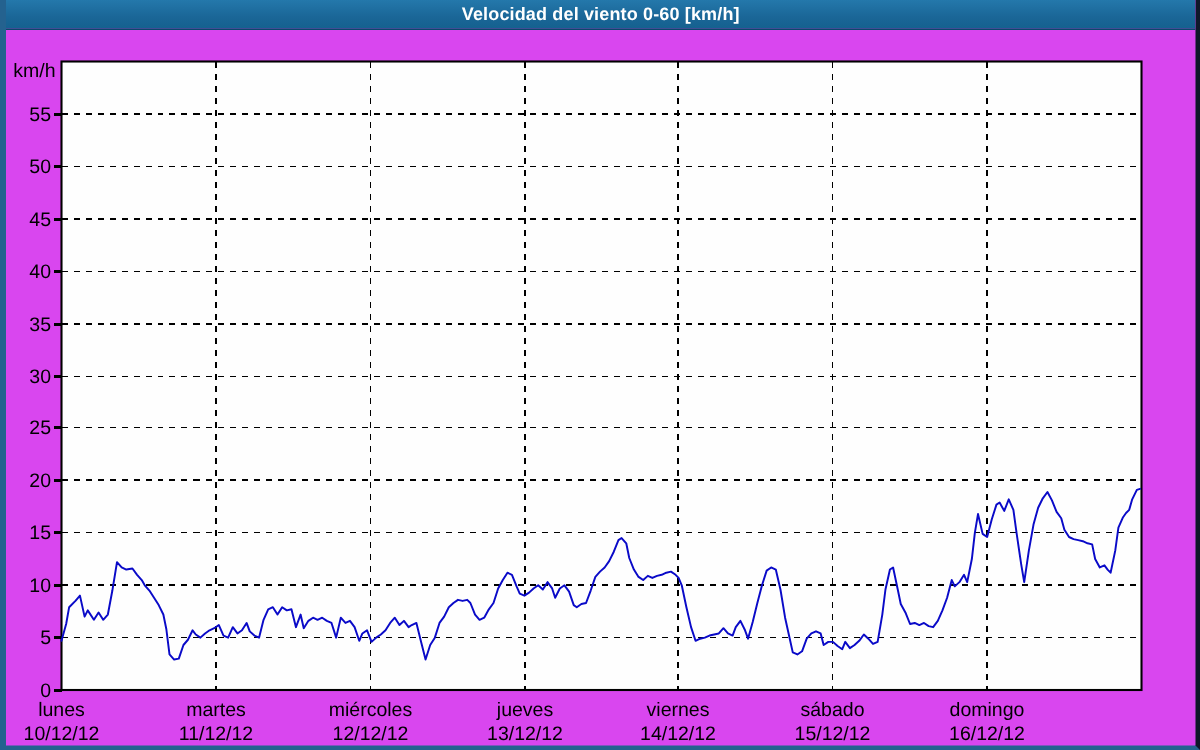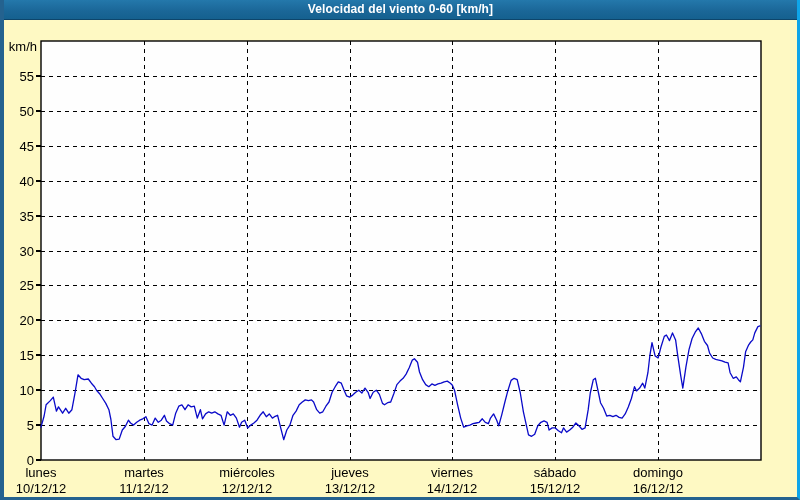--- a/index.html
+++ b/index.html
@@ -1,23 +1,23 @@
 <!DOCTYPE html>
 <html><head>
 <meta charset="utf-8">
 <style>
   html,body{margin:0;padding:0;background:#e8e8e8;}
   *{box-sizing:border-box;}
   .window{
     position:relative;
     width:800px;height:500px;
     border-left:4px solid #24628f;
-    border-right:3px solid #0ea5e9;
+    border-right:3px solid #0f172a;
     border-bottom:3px solid #24628f;
-    background:#fef9c3;
+    background:#d946ef;
     font-family:"Liberation Sans", sans-serif;
     overflow:hidden;
   }
   .titlebar{
     height:20px;
     background:linear-gradient(180deg,#2478ab 0%,#1a6697 60%,#15618f 100%);
     border-bottom:1px solid #0d456b;
     display:flex;align-items:center;justify-content:center;
   }
   .titlebar span{

